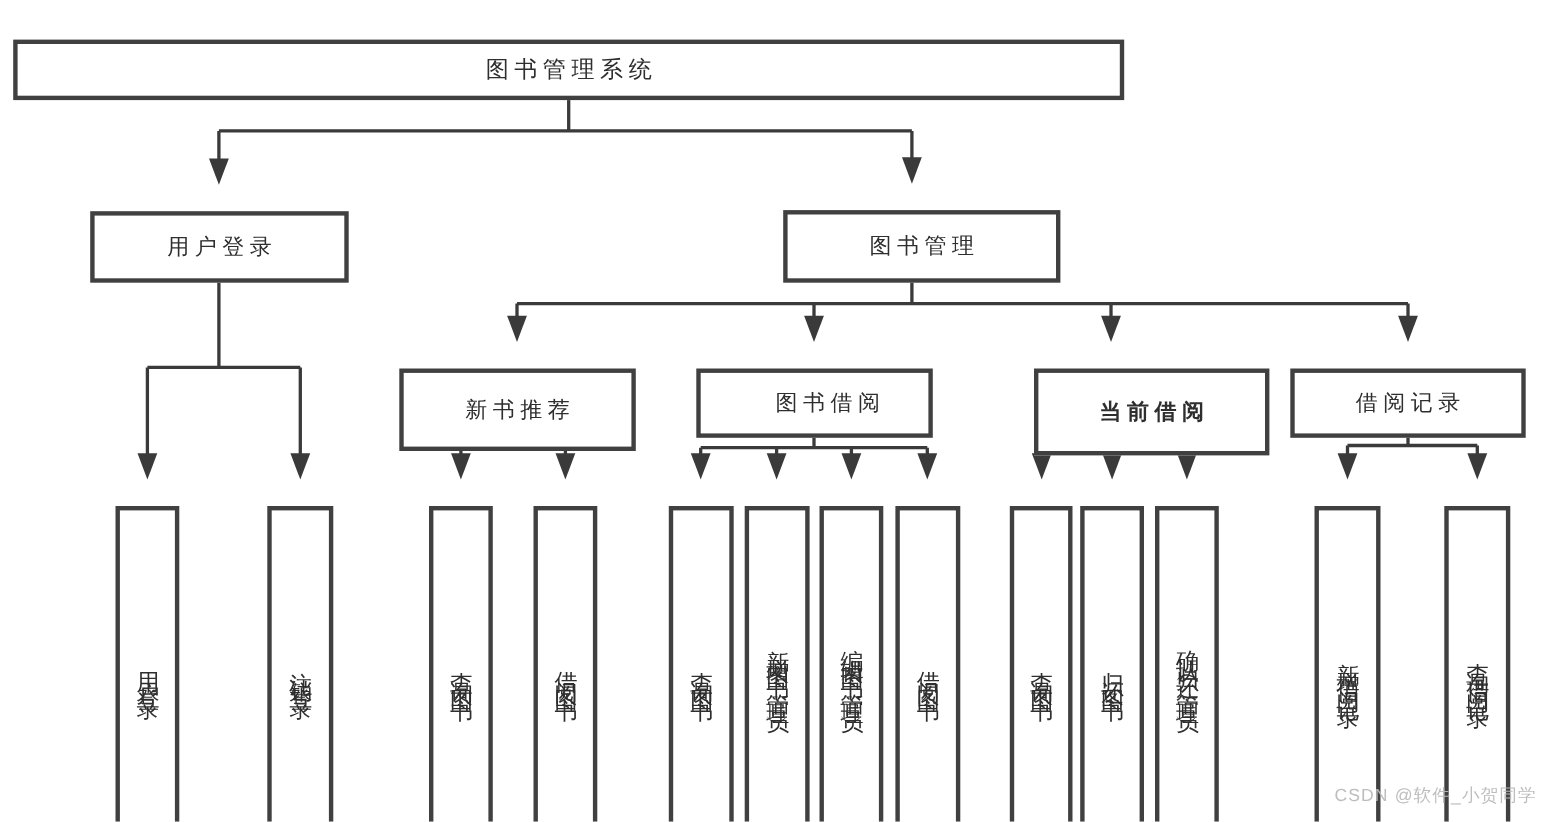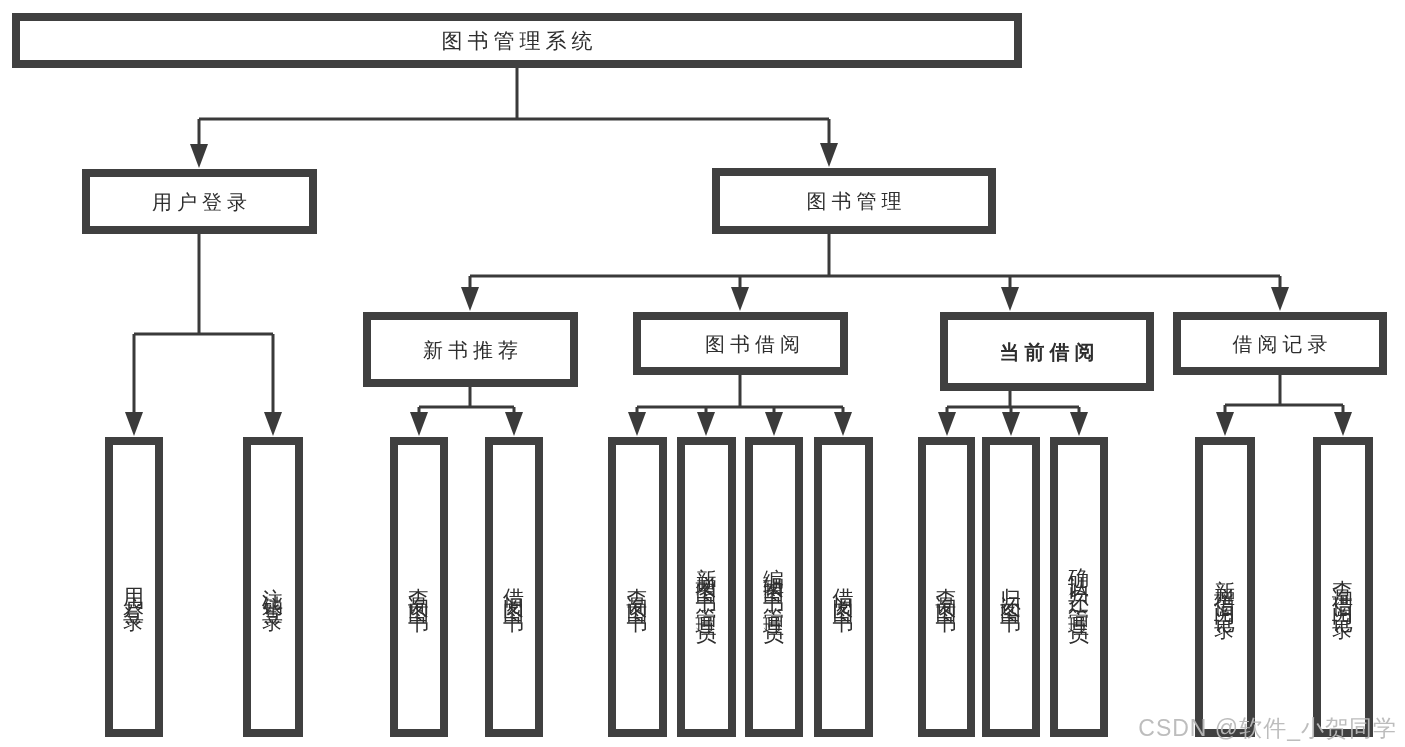--- a/index.html
+++ b/index.html
@@ -7,27 +7,28 @@
     position:relative;
     width:1405px;height:747px;
     background:#ffffff;
     font-family:"Liberation Sans","DejaVu Sans",sans-serif;
     overflow:hidden;
   }
   .connectors{position:absolute;left:0;top:0;z-index:1;}
   .box{
     position:absolute;
     box-sizing:border-box;
-    border:8px solid #404040;
+    border:4px solid #404040;
     background:#ffffff;
     display:flex;
     align-items:center;
     justify-content:center;
     color:#2e2e2e;
     z-index:2;
+    margin-top:23px;
   }
   .hlabel{
     font-size:20px;
     letter-spacing:5px;
     text-indent:5px; 
     white-space:nowrap;
     line-height:1;
   }
   .root .hlabel{font-size:21px;}
   .vlabel{
@@ -35,21 +36,21 @@
     text-orientation:mixed;
     font-size:21px;
     letter-spacing:8px;
     line-height:1;
     white-space:nowrap;
   }
   .watermark{
     position:absolute;
     top:713px;
     right:8px;
-    font-size:23px;
+    font-size:16px;
     letter-spacing:1px;
     color:rgba(185,185,185,0.95);
     z-index:3;
     white-space:nowrap;
   }
 </style>
 </head>
 <body>
 
 <div class="canvas">
@@ -95,21 +96,21 @@
     </g>
   </svg>
 
   <div class="box root" style="left:12px;top:13px;width:1010px;height:55px;">
     <span class="hlabel">图书管理系统</span>
   </div>
 
   <div class="box" style="left:82px;top:169px;width:235px;height:65px;">
     <span class="hlabel">用户登录</span>
   </div>
-  <div class="box" style="left:712px;top:168px;width:284px;height:66px;">
+  <div class="box" style="left:712px;top:168px;width:252px;height:66px;">
     <span class="hlabel">图书管理</span>
   </div>
 
   <div class="box" style="left:363px;top:312px;width:215px;height:75px;">
     <span class="hlabel">新书推荐</span>
   </div>
   <div class="box" style="left:633px;top:312px;width:215px;height:63px;padding-left:24px;">
     <span class="hlabel">图书借阅</span>
   </div>
   <div class="box" style="left:940px;top:312px;width:214px;height:79px;font-weight:bold;">

